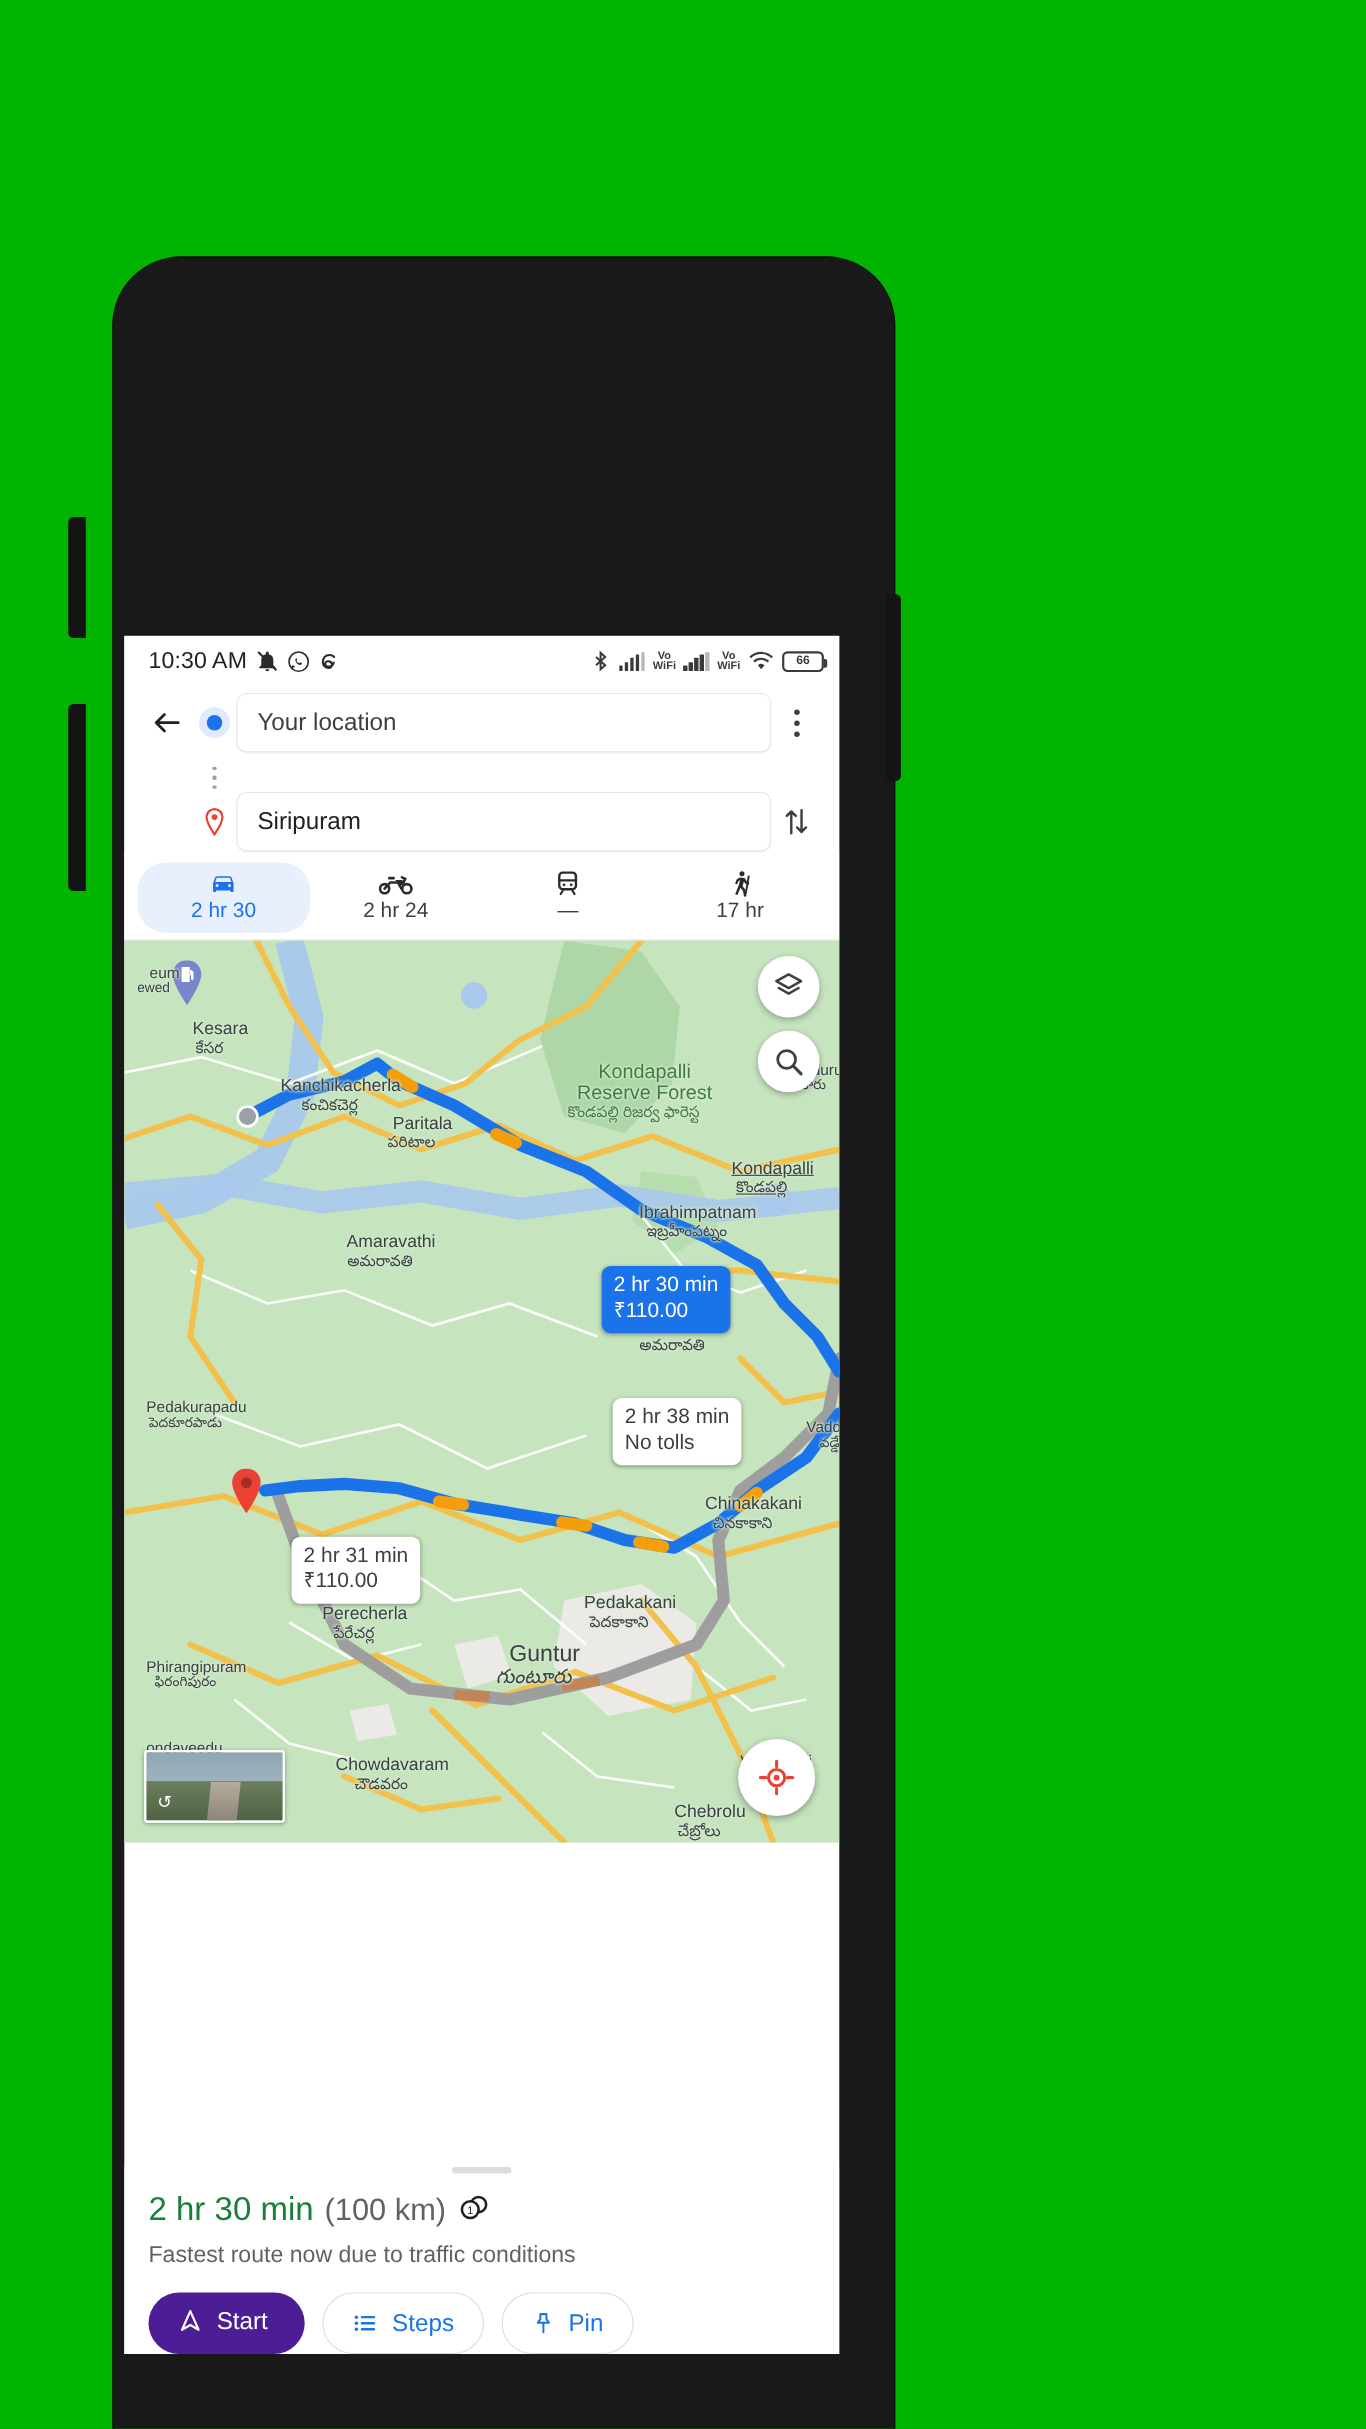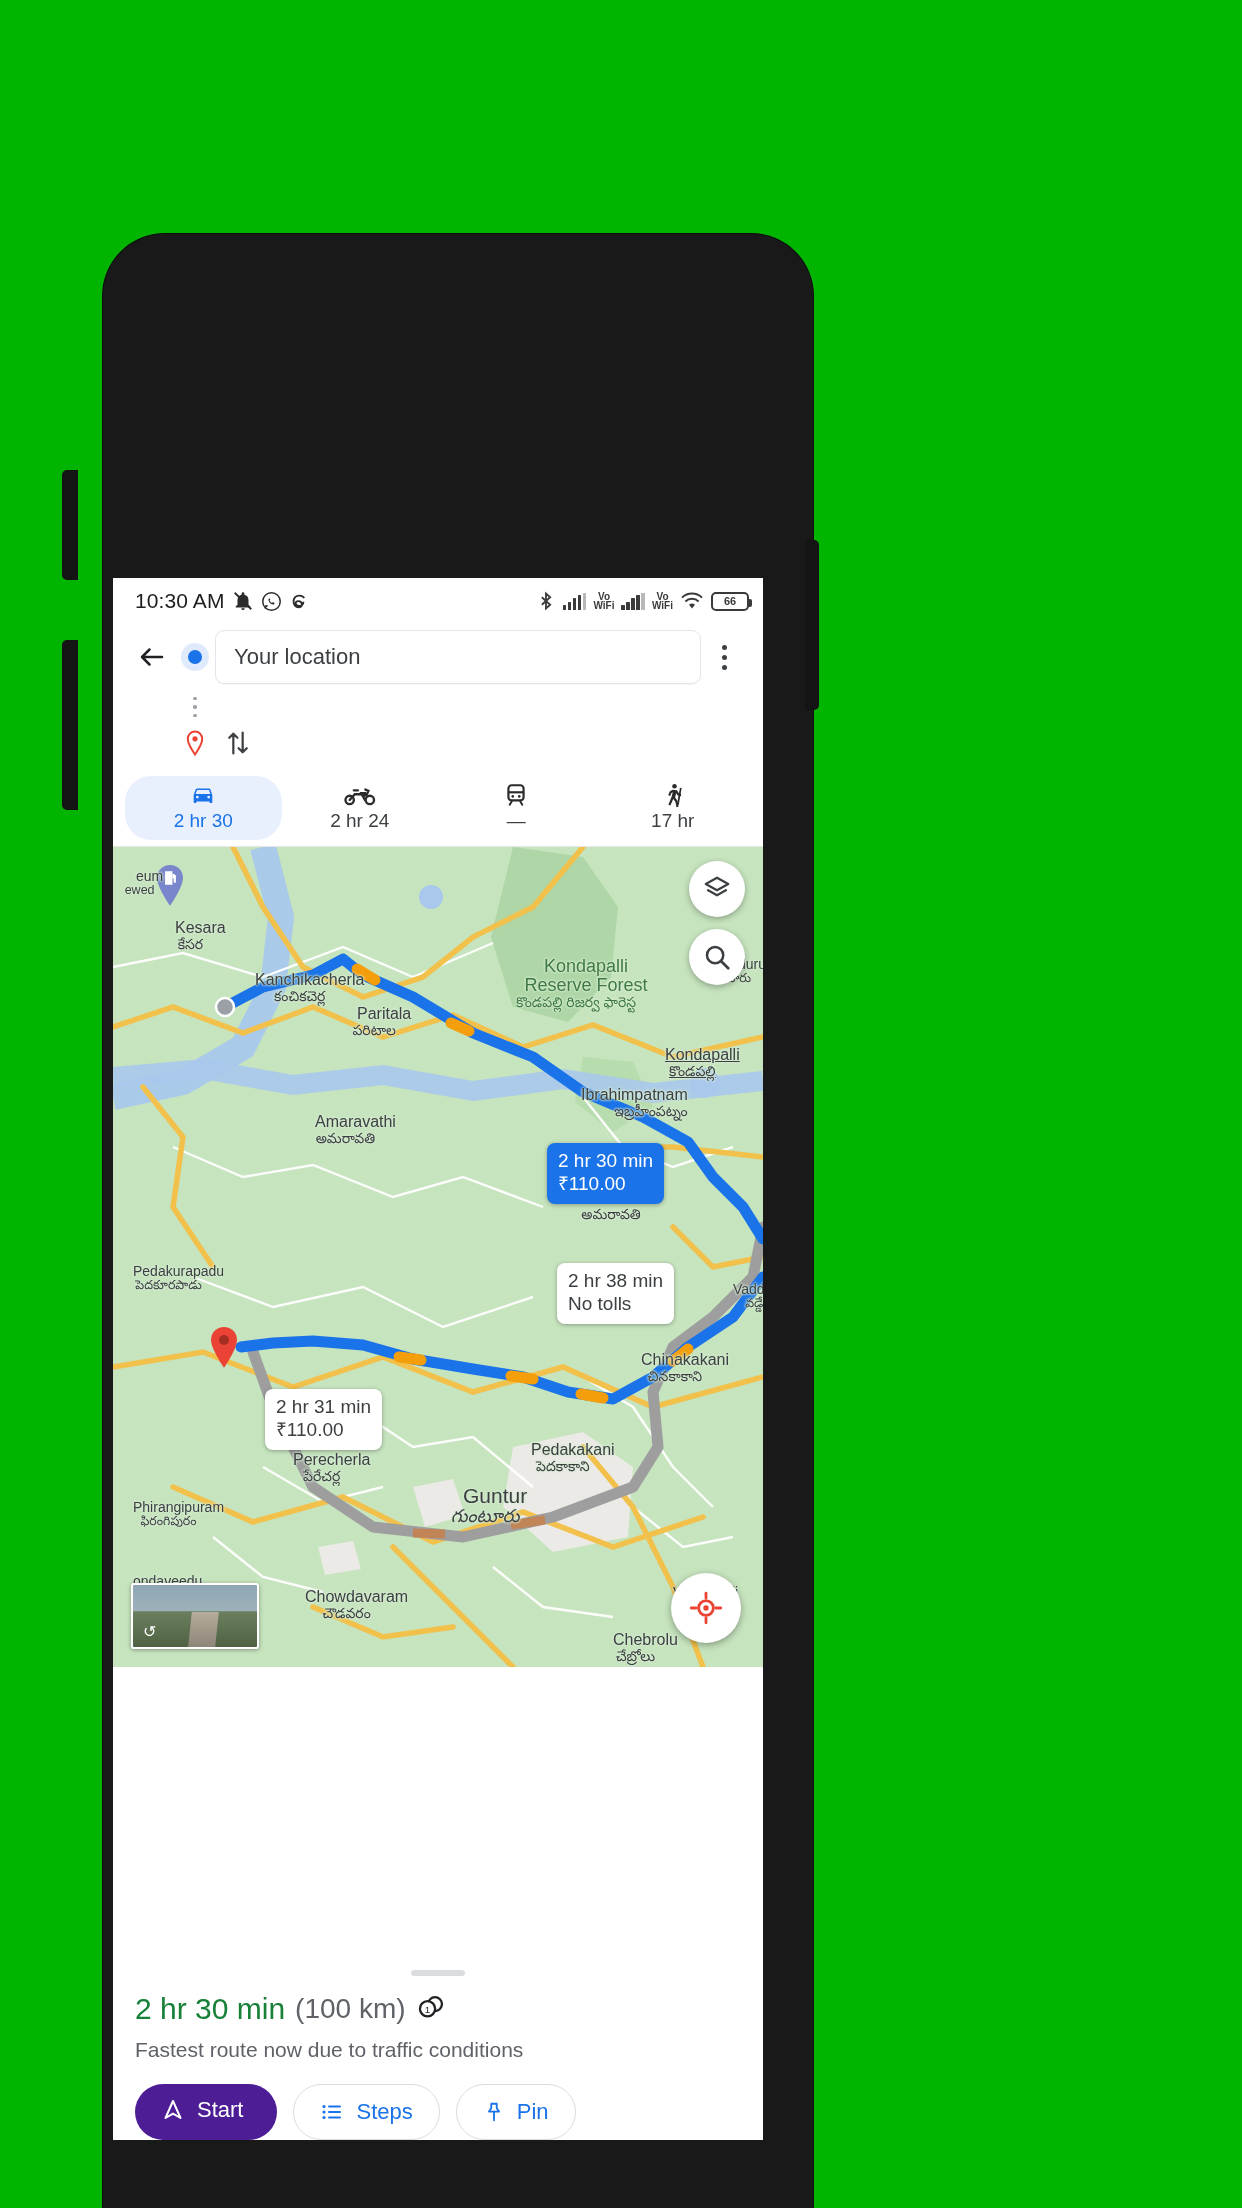--- a/index.html
+++ b/index.html
@@ -254,20 +254,21 @@
       </div>
 
       <div class="row" style="margin-top:-10px">
         <div class="backbtn"></div>
         <div class="dots-col">
           <svg width="24" height="28" viewBox="0 0 24 28">
               <path fill="none" stroke="#ea4335" stroke-width="2" d="M12 2.5c-4 0-7.2 3.2-7.2 7.2C4.8 15 12 25.5 12 25.5S19.2 15 19.2 9.7c0-4-3.2-7.2-7.2-7.2z"></path>
               <circle cx="12" cy="9.8" r="2.6" fill="#ea4335"></circle>
             </svg>
         </div>
+        <div class="field dest" placeholder="Choose destination">Siripuram</div>
         <div class="swapbtn">
           <svg width="28" height="30" viewBox="0 0 24 24">
               <path fill="none" stroke="#3c4043" stroke-width="1.9" stroke-linecap="round" stroke-linejoin="round" d="M8 21V4m0 0L4.5 7.5M8 4l3.5 3.5M16 3v17m0 0l3.5-3.5M16 20l-3.5-3.5"></path>
             </svg>
         </div>
       </div>
 
       <div class="modes">
 
         <div class="mode active">
@@ -415,21 +416,21 @@
             <div class="te">కొండపల్లి రిజర్వ ఫారెస్ట</div>
           </div>
           <div class="maplabel small" style="left: 580px; top: 110px;">
             <div class="en">Konduru</div>
             <div class="te">కొందూరు</div>
           </div>
           <div class="maplabel" style="left: 532px; top: 200px; text-decoration: underline;">
             <div class="en">Kondapalli</div>
             <div class="te">కొండపల్లి</div>
           </div>
-          <div class="maplabel" style="left: 448px; top: 240px; text-align: right;">
+          <div class="maplabel" style="left: 448px; top: 240px;">
             <div class="en">Ibrahimpatnam</div>
             <div class="te">ఇబ్రహీంపట్నం</div>
           </div>
           <div class="maplabel" style="left: 182px; top: 267px;">
             <div class="en">Amaravathi</div>
             <div class="te">అమరావతి</div>
           </div>
           <div class="maplabel" style="left: 452px; top: 343px;">
             <div class="en">Amaravati</div>
             <div class="te">అమరావతి</div>

